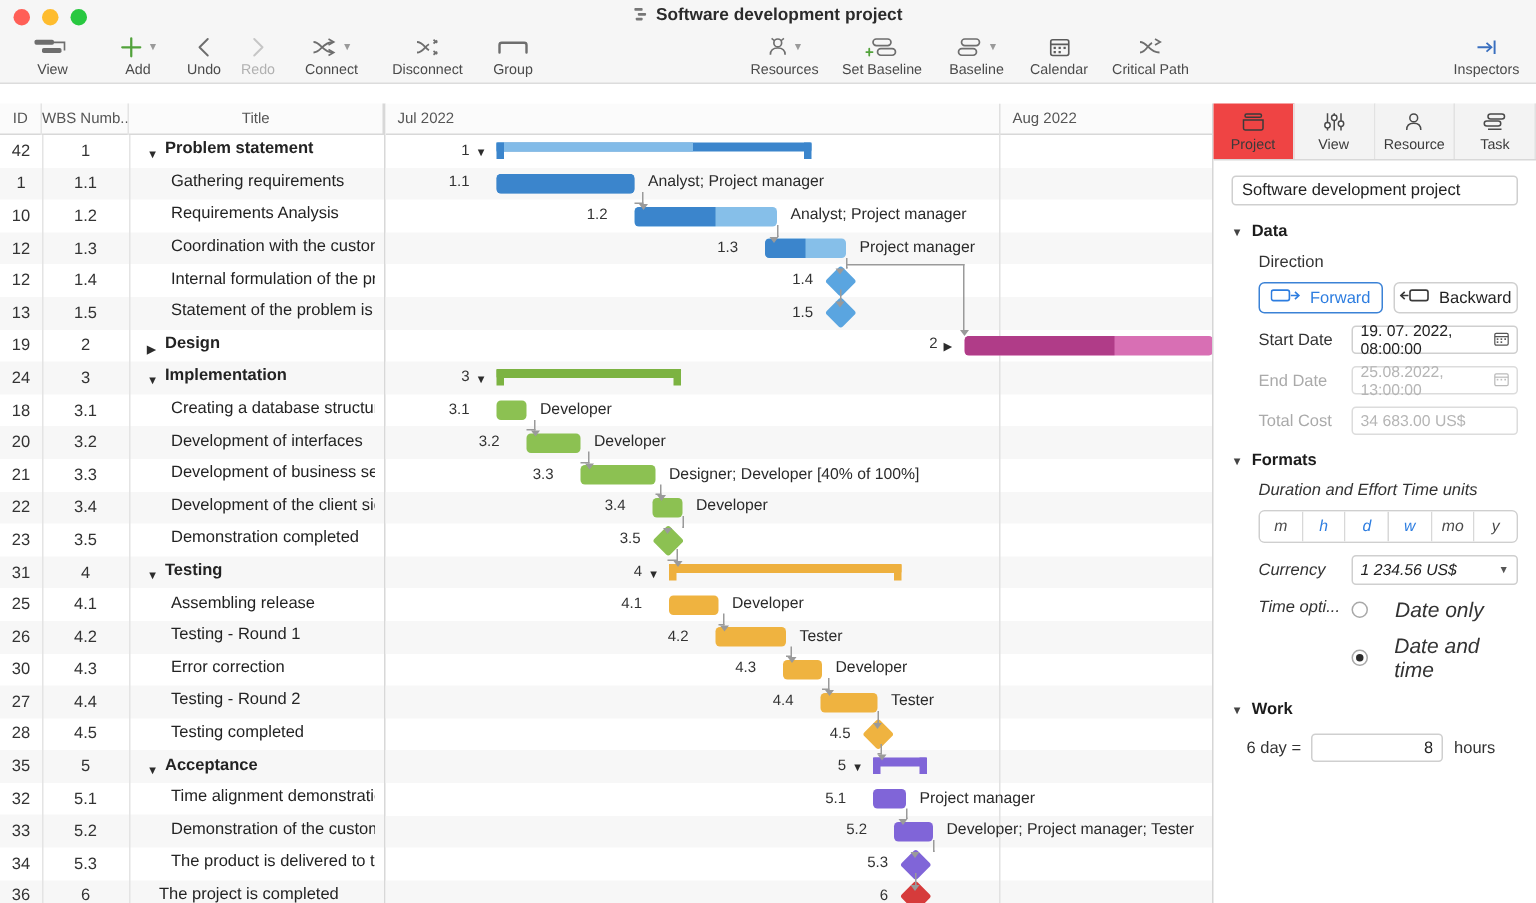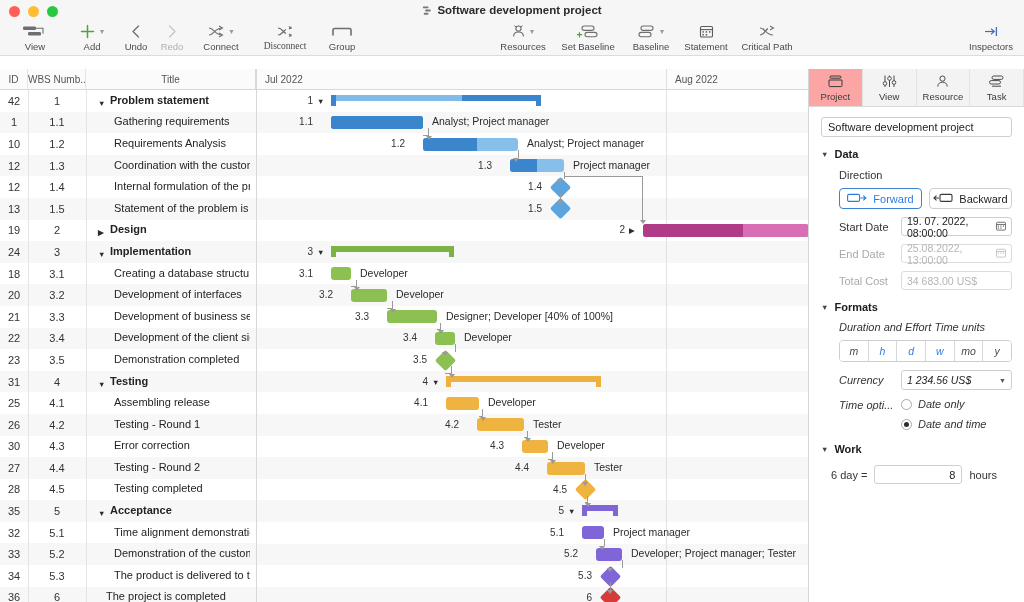--- a/index.html
+++ b/index.html
@@ -99,21 +99,21 @@
   .arrow { position:absolute; width:0;height:0;border-left:3px solid transparent;
            border-right:3px solid transparent; border-top:4px solid #9a9a9a; }
   .gtri { position:absolute; font-size:7.5px; color:#2c2c2c; }
 
   
   .inspector { width:216px; flex:0 0 216px; background:#fff; border-left:1px solid #d6d6d6;
                position:relative; }
   .insp-tabs { height:38px; display:flex; border-bottom:1px solid #d8d8d8; background:#fff; }
   .itab { flex:1; display:flex; flex-direction:column; align-items:center; justify-content:center;
           gap:1px; background:#f3f3f3; border-right:1px solid #e2e2e2; cursor:default; }
-  .itab.active { background:#fca5a5; }
+  .itab.active { background:#ef4444; }
   .itab .ii { height:17px; display:flex; align-items:center; }
   .itab .il { font-size:9.5px; color:#3a3a3a; }
   .insp-body { padding:10px 12px 0 12px; }
   .projname {
     width:100%; height:20px; border:1px solid #cfcfcf; border-radius:3px;
     font-size:11px; padding:0 6px; color:#222; font-family:"Liberation Sans",sans-serif;
     background:#fff; outline:none;
   }
   .sect { margin-top:11px; font-size:11px; font-weight:bold; color:#1c1c1c; display:flex;
           align-items:center; gap:6px; }
@@ -132,21 +132,21 @@
   .finput.dim { color:#b5b5b5; border-color:#dcdcdc; }
   .units { display:flex; margin-top:7px; border:1px solid #cfcfcf; border-radius:4px;
            overflow:hidden; }
   .unit { flex:1; height:20px; display:flex; align-items:center; justify-content:center;
           font-size:10.5px; border-right:1px solid #d8d8d8; color:#4a4a4a; background:#fff; }
   .unit:last-child { border-right:none; }
   .unit.on { color:#2d7de0; }
   .selectbox { flex:1; height:20px; border:1px solid #cfcfcf; border-radius:3px; font-size:10.5px;
                display:flex; align-items:center; justify-content:space-between; padding:0 5px;
                color:#222; background:#fff; }
-  .radio { display:flex; align-items:center; gap:6px; font-size:11px; color:#333; }
+  .radio { display:flex; align-items:center; gap:18px; font-size:14px; color:#333; }
   .rdot { width:11px; height:11px; border-radius:50%; border:1px solid #a9a9a9; background:#fff;
           position:relative; }
   .rdot.on::after { content:""; position:absolute; left:2px; top:2px; width:5px; height:5px;
                     border-radius:50%; background:#2b2b2b; }
   .numinput { width:88px; height:19px; border:1px solid #cfcfcf; border-radius:3px;
               font-size:11px; text-align:right; padding:0 6px; color:#222; background:#fff;
               font-family:"Liberation Sans",sans-serif; outline:none; }
   .calico { font-size:9px; color:#666; }
 </style>
 </head>
@@ -224,21 +224,21 @@
               <path d="M2 11 C7 11 8 4 15 4" stroke="#6e6e6e" stroke-width="1.2" fill="none"></path>
               <path d="M12 2 L15.5 4 L12 6" stroke="#6e6e6e" stroke-width="1.1" fill="none"></path>
               <path d="M12 9 L15.5 11 L12 13" stroke="#6e6e6e" stroke-width="1.1" fill="none"></path>
             </svg>
           </div>
           <span class="caret">▼</span>
         </div>
         <div class="tb-lab">Connect</div>
       </div>
 
-      <div class="tb-item" style="width:66px;font-family:Liberation Serif, serif;">
+      <div class="tb-item" style="width:66px;">
         <div class="tb-ico">
           <svg width="18" height="15" viewBox="0 0 18 15">
             <path d="M2 4 C6 4 7 8 10 9.5" stroke="#6e6e6e" stroke-width="1.2" fill="none"></path>
             <path d="M2 11 C6 11 7 7 10 5.5" stroke="#6e6e6e" stroke-width="1.2" fill="none"></path>
             <path d="M13 2.5 L15.5 4.5 M13 5 L15.5 3" stroke="#6e6e6e" stroke-width="1.1"></path>
             <path d="M13 10 L15.5 12 M13 12.5 L15.5 10.5" stroke="#6e6e6e" stroke-width="1.1"></path>
           </svg>
         </div>
         <div class="tb-lab">Disconnect</div>
       </div>
@@ -298,21 +298,21 @@
           <svg width="15" height="15" viewBox="0 0 15 15">
             <rect x="1.5" y="2.5" width="12" height="10.5" rx="1.3" stroke="#5b5b5b" stroke-width="1.1" fill="none"></rect>
             <path d="M1.5 5.6 H13.5" stroke="#5b5b5b" stroke-width="1.1"></path>
             <rect x="3.4" y="7.2" width="1.5" height="1.5" fill="#5b5b5b"></rect>
             <rect x="6.7" y="7.2" width="1.5" height="1.5" fill="#5b5b5b"></rect>
             <rect x="10" y="7.2" width="1.5" height="1.5" fill="#5b5b5b"></rect>
             <rect x="3.4" y="10" width="1.5" height="1.5" fill="#5b5b5b"></rect>
             <rect x="6.7" y="10" width="1.5" height="1.5" fill="#5b5b5b"></rect>
           </svg>
         </div>
-        <div class="tb-lab">Statement</div>
+        <div class="tb-lab">Calendar</div>
       </div>
 
       <div class="tb-item" style="width:70px;">
         <div class="tb-ico">
           <svg width="18" height="15" viewBox="0 0 18 15">
             <path d="M2 4 C7 4 8 11 15 11" stroke="#6e6e6e" stroke-width="1.2" fill="none"></path>
             <path d="M2 11 C6 11 7 6 10 4.6" stroke="#6e6e6e" stroke-width="1.2" fill="none"></path>
             <path d="M12 2 L15.5 4 L12 6" stroke="#6e6e6e" stroke-width="1.1" fill="none"></path>
           </svg>
         </div>

